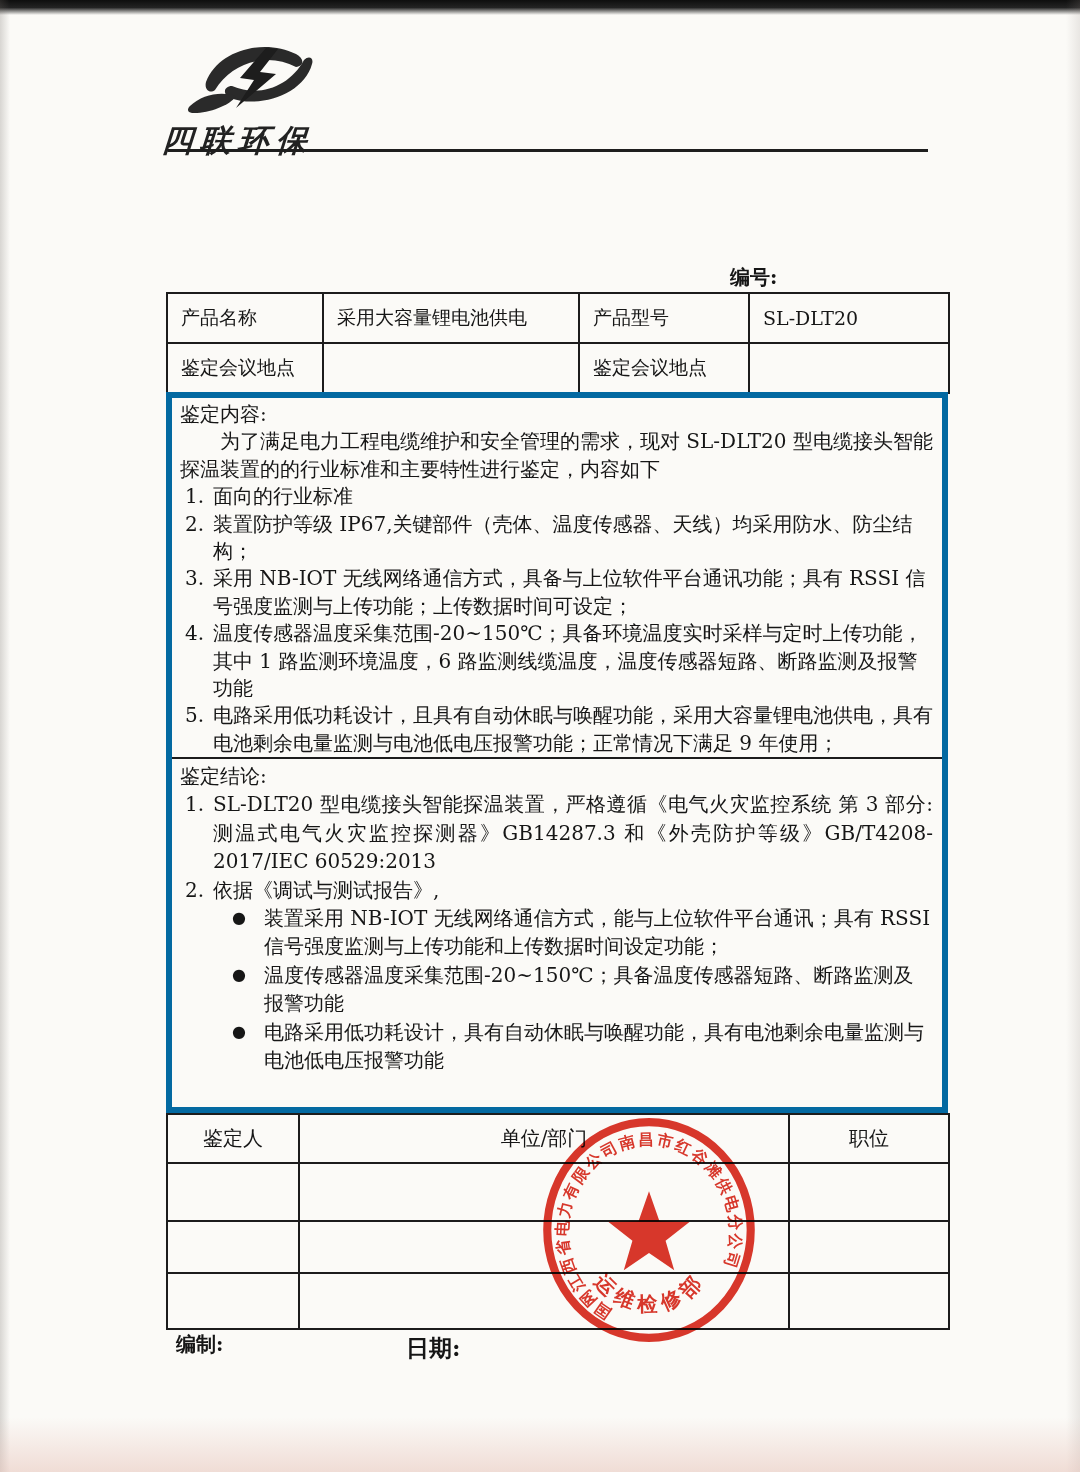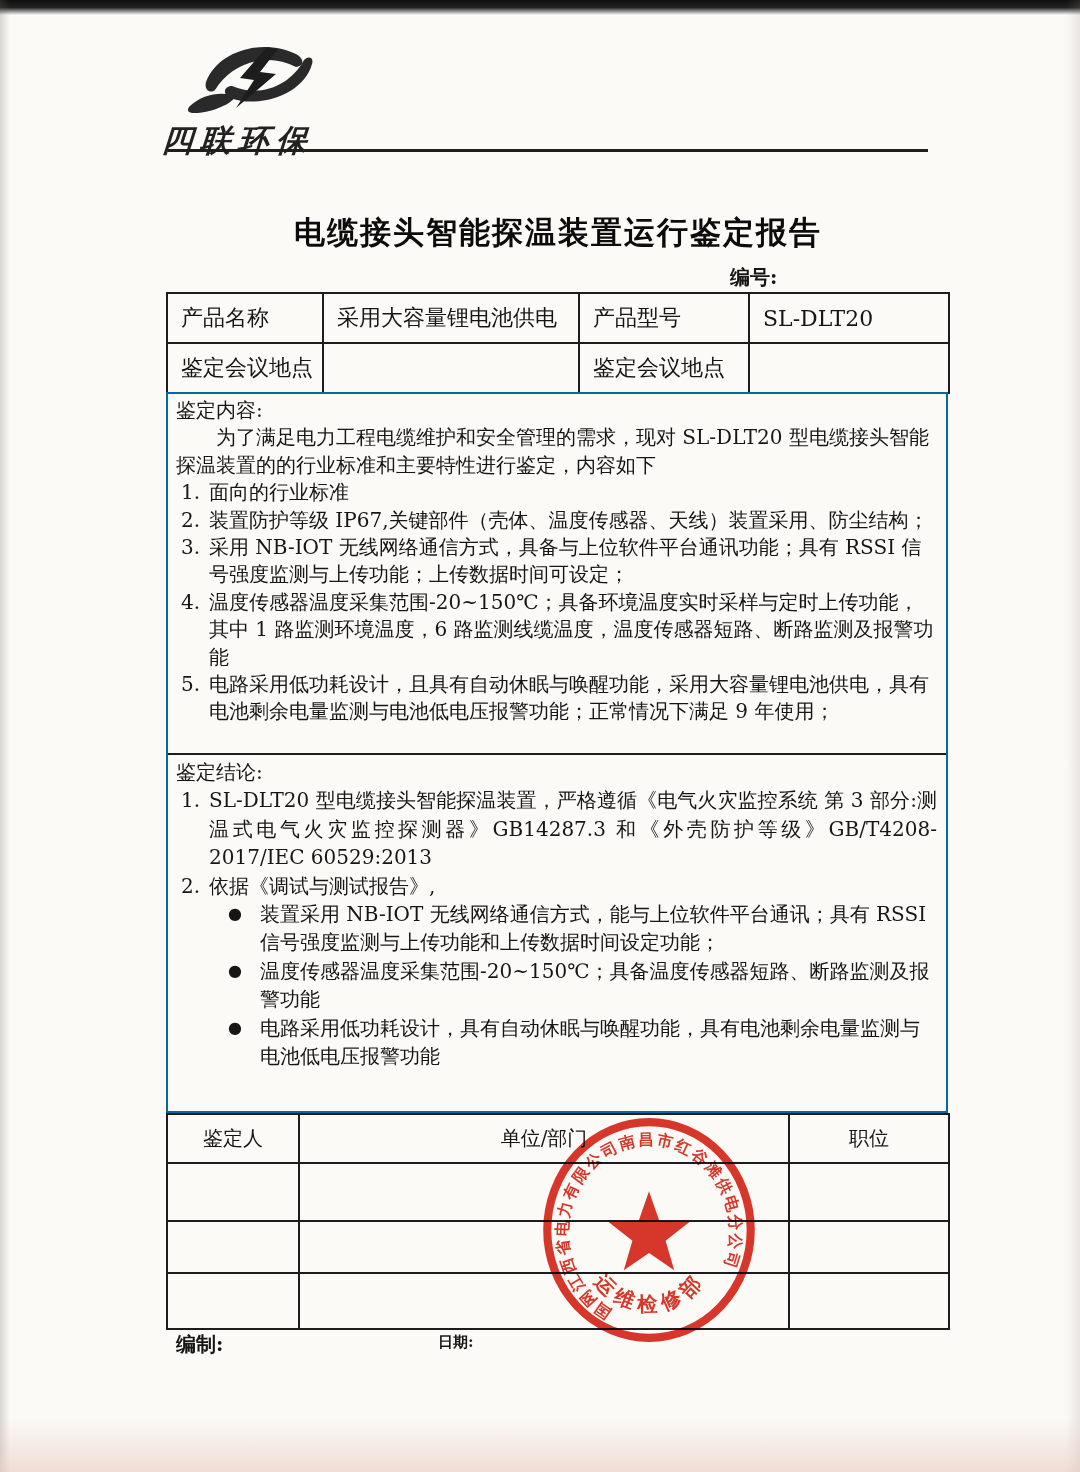--- a/index.html
+++ b/index.html
@@ -35,26 +35,26 @@
   .doc-title {
     position:absolute; left:168px; top:212px; width:780px; text-align:center;
     font-family:"DejaVu Sans","Liberation Sans",sans-serif;
     font-weight:700; font-size:31px; letter-spacing:2px; color:#0c0c0c;
   }
   .doc-number { position:absolute; left:730px; top:264px; font-size:20px; font-weight:700; }
 
   
   table { border-collapse:collapse; table-layout:fixed; }
   td,th { border:2px solid #1c1c1c; font-weight:400; }
-  .info-table { position:absolute; left:166px; top:292px; width:782px; font-size:22px; }
+  .info-table { position:absolute; left:166px; top:292px; width:782px; font-size:19px; }
   .info-table td { height:50px; padding-left:13px; vertical-align:middle; }
 
   
   .content-box { position:absolute; left:166px; top:392px; width:782px; height:721px;
-    border:2px solid #0369a1; font-size:20px; }
+    border:6px solid #0369a1; font-size:20px; }
   .section-content { height:361px; border-bottom:2px solid #1c1c1c; padding:3px 9px 0 8px;
     line-height:27.4px; overflow:hidden; }
   .section-conclusion { height:356px; padding:3px 9px 0 8px; line-height:28.4px; overflow:hidden; }
   .section-heading { font-size:20px; }
   .intro-par { text-indent:2em; }
   ol.numbered { list-style:none; counter-reset:n; }
   ol.numbered > li { counter-increment:n; position:relative; padding-left:33px; }
   ol.numbered > li::before { content:counter(n) "."; position:absolute; left:5px; }
   .section-conclusion ol.numbered > li.justify { text-align:justify; }
   ul.bullets { list-style:none; }
@@ -64,21 +64,21 @@
   
   .sig-table { position:absolute; left:166px; top:1113px; width:782px; font-size:20px; }
   .sig-table td { text-align:center; vertical-align:middle; }
   .sig-table .hdr td { height:49px; }
   .sig-table .r1 td { height:58px; }
   .sig-table .r2 td { height:52px; }
   .sig-table .r3 td { height:56px; }
 
   
   .footer-compiled { position:absolute; left:176px; top:1331px; font-size:20px; font-weight:700; }
-  .footer-date { position:absolute; left:406px; top:1333px; font-size:15px; font-weight:700;margin-left:32px; }
+  .footer-date { position:absolute; left:406px; top:1333px; font-size:23px; font-weight:700; }
 
   
   .stamp { position:absolute; left:537px; top:1112px; width:224px; height:236px;
     mix-blend-mode:multiply; opacity:0.92; pointer-events:none; }
   .stamp text { font-family:"DejaVu Sans","Liberation Sans",sans-serif; font-weight:700; }
 </style>
 </head>
 <body>
 
 <div class="page">
@@ -96,21 +96,20 @@
       <path d="M128,28 C120,58 76,73 46,62 C38,58 40,50 48,50 C76,62 106,50 120,24 C125,19 130,22 128,28 Z" fill="#2a2a2a"></path>
 
       <path d="M6,70 C18,58 38,55 52,60 C46,70 22,78 8,77 C3,76 3,73 6,70 Z" fill="#2a2a2a"></path>
 
       <polygon points="82,12 56,42 70,44 52,72 92,38 76,36 94,13" fill="#1d1d1d"></polygon>
     </svg>
     <div class="brand-name">四联环保</div>
   </div>
   <div class="header-rule"></div>
 
-  <div class="doc-title">电缆接头智能探温装置运行鉴定报告</div>
   <div class="doc-number">编号:</div>
 
   <table class="info-table">
     <colgroup>
         <col style="width:156px">
         <col style="width:256px">
         <col style="width:170px">
         <col style="width:200px">
       </colgroup>
     <tbody>
@@ -129,21 +128,21 @@
   </tbody>
     </table>
 
   <div class="content-box">
     <div class="section-content">
       <div class="section-heading">鉴定内容:</div>
       <p class="intro-par">为了满足电力工程电缆维护和安全管理的需求，现对 SL-DLT20 型电缆接头智能探温装置的的行业标准和主要特性进行鉴定，内容如下</p>
       <ol class="numbered">
 
       <li>面向的行业标准</li>
-          <li>装置防护等级 IP67,关键部件（壳体、温度传感器、天线）装置采用、防尘结构；</li>
+          <li>装置防护等级 IP67,关键部件（壳体、温度传感器、天线）均采用防水、防尘结构；</li>
           <li>采用 NB-IOT 无线网络通信方式，具备与上位软件平台通讯功能；具有 RSSI 信号强度监测与上传功能；上传数据时间可设定；</li>
           <li>温度传感器温度采集范围-20~150℃；具备环境温度实时采样与定时上传功能，其中 1 路监测环境温度，6 路监测线缆温度，温度传感器短路、断路监测及报警功能</li>
           <li>电路采用低功耗设计，且具有自动休眠与唤醒功能，采用大容量锂电池供电，具有电池剩余电量监测与电池低电压报警功能；正常情况下满足 9 年使用；</li>
         </ol>
     </div>
     <div class="section-conclusion">
       <div class="section-heading">鉴定结论:</div>
       <ol class="numbered">
         <li class="justify">SL-DLT20 型电缆接头智能探温装置，严格遵循《电气火灾监控系统 第 3 部分:测温式电气火灾监控探测器》GB14287.3 和《外壳防护等级》GB/T4208-2017/IEC 60529:2013</li>
         <li>依据《调试与测试报告》,</li>

